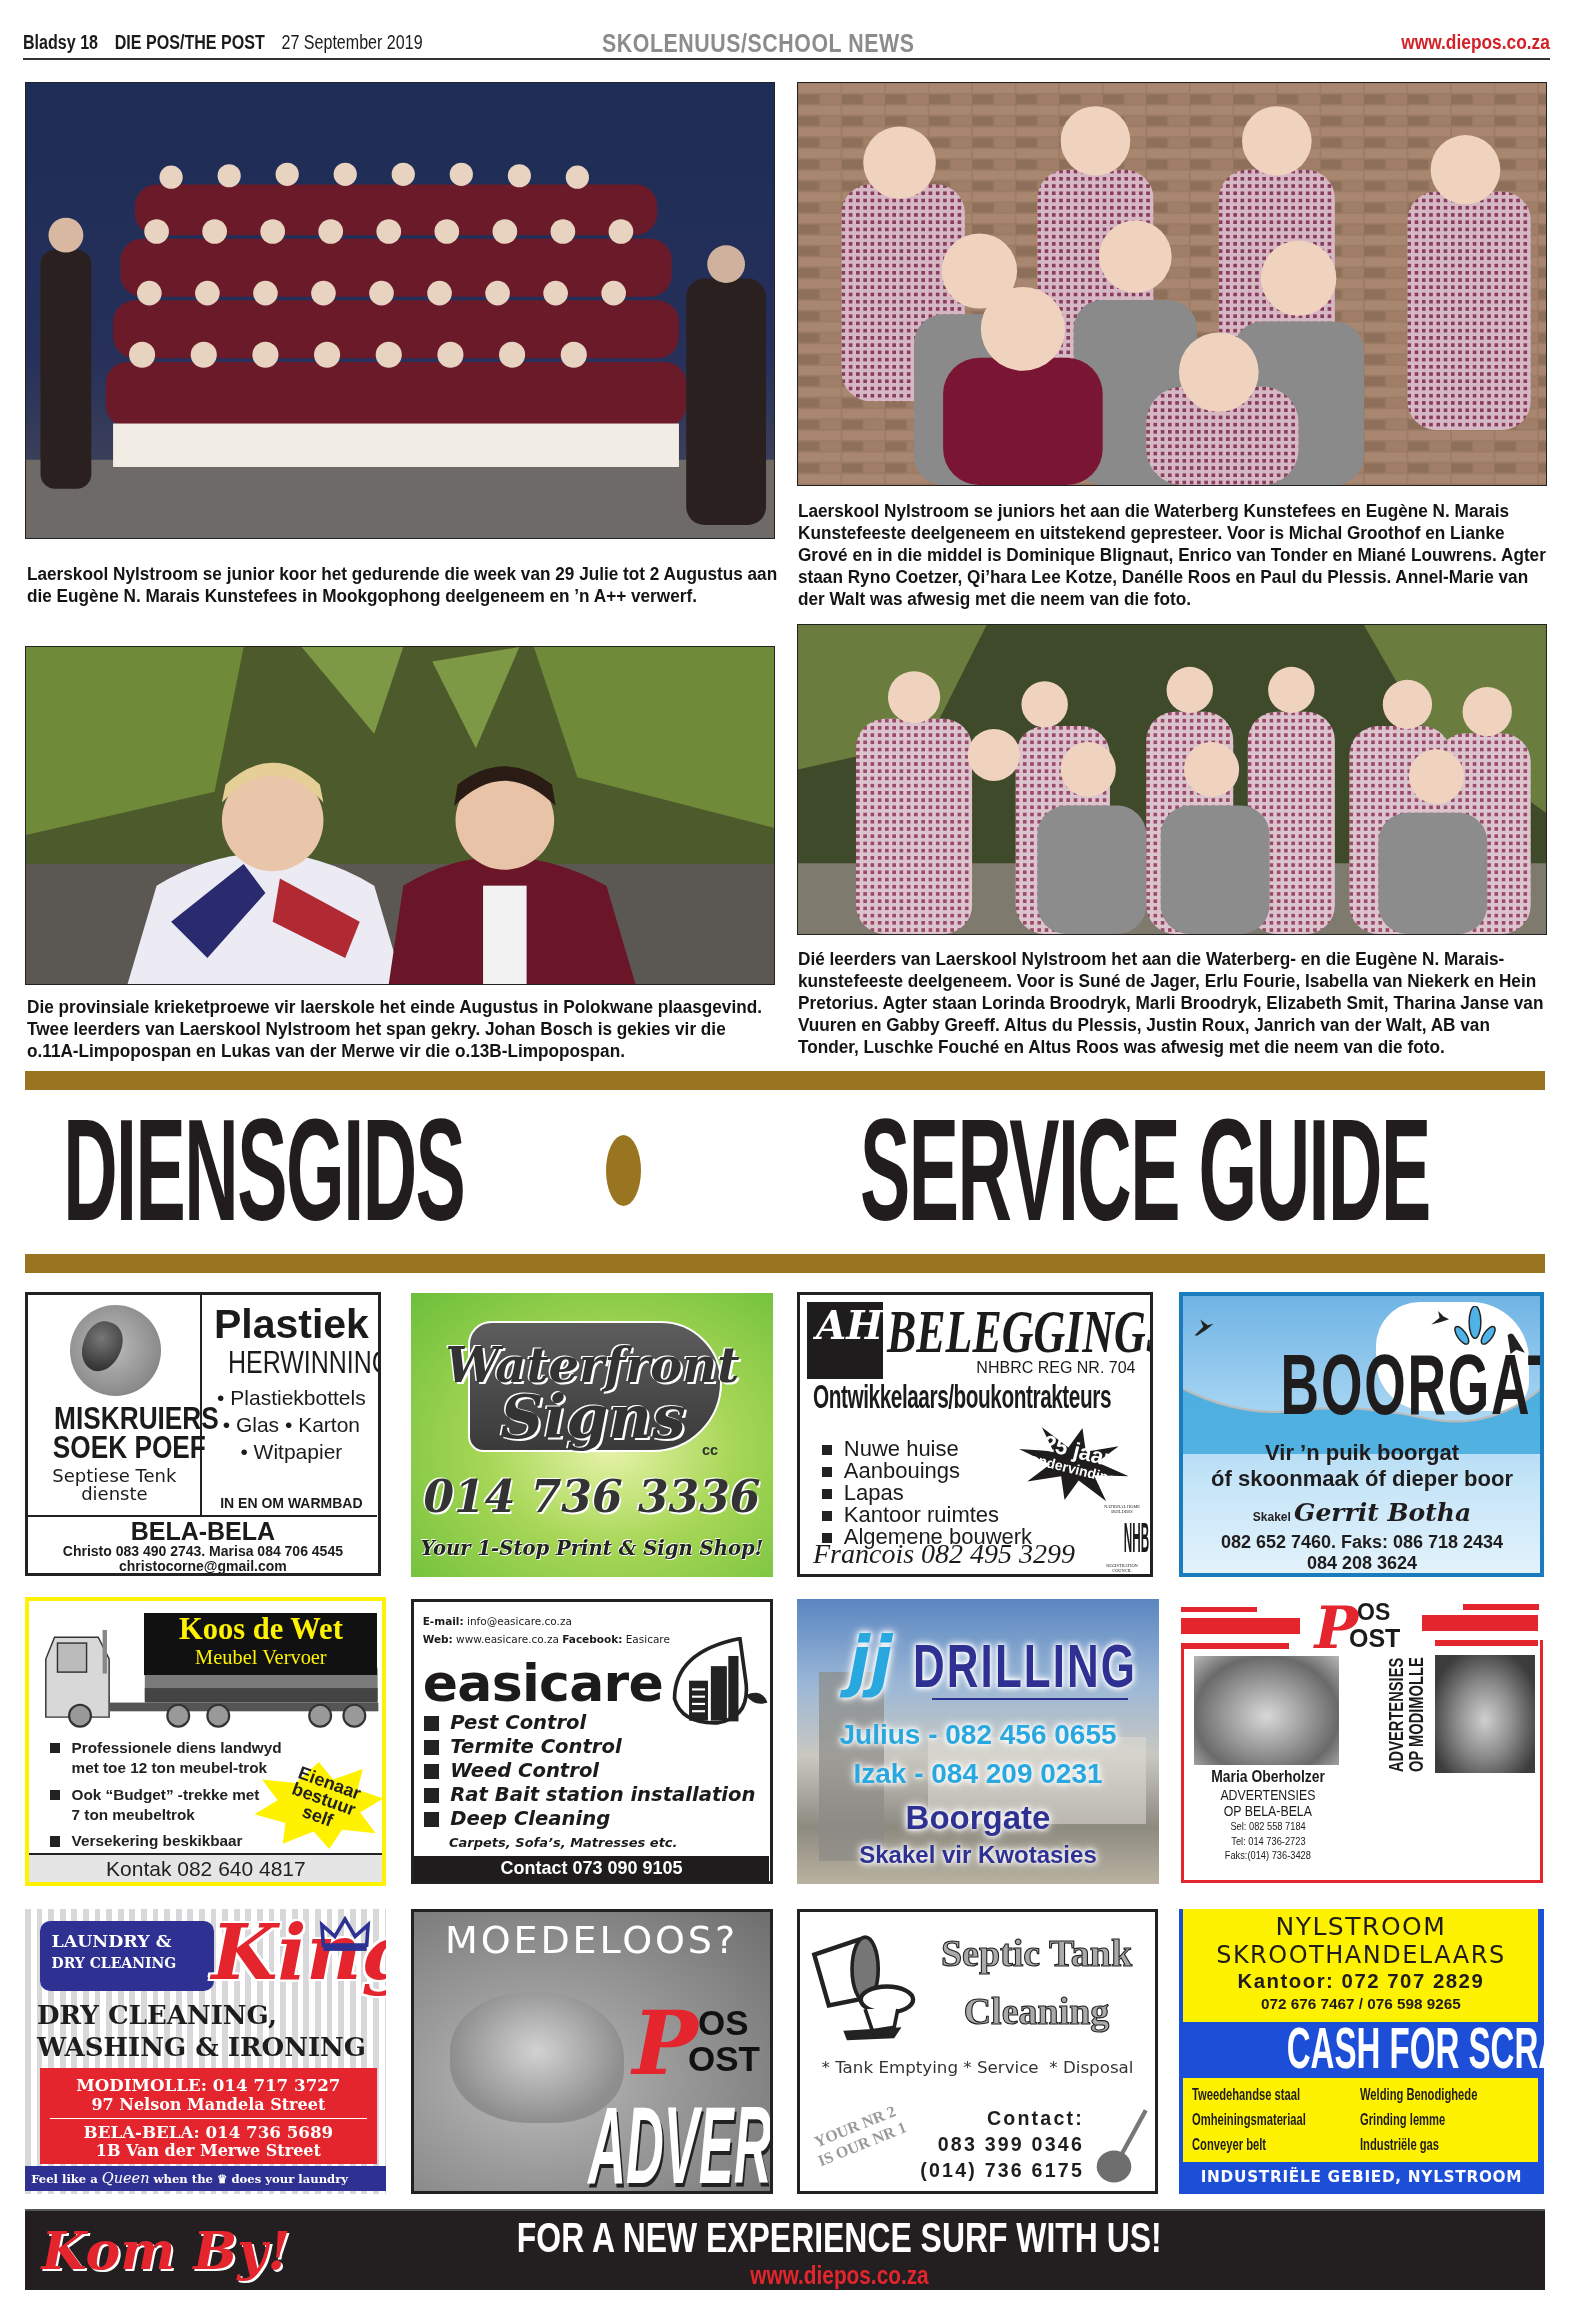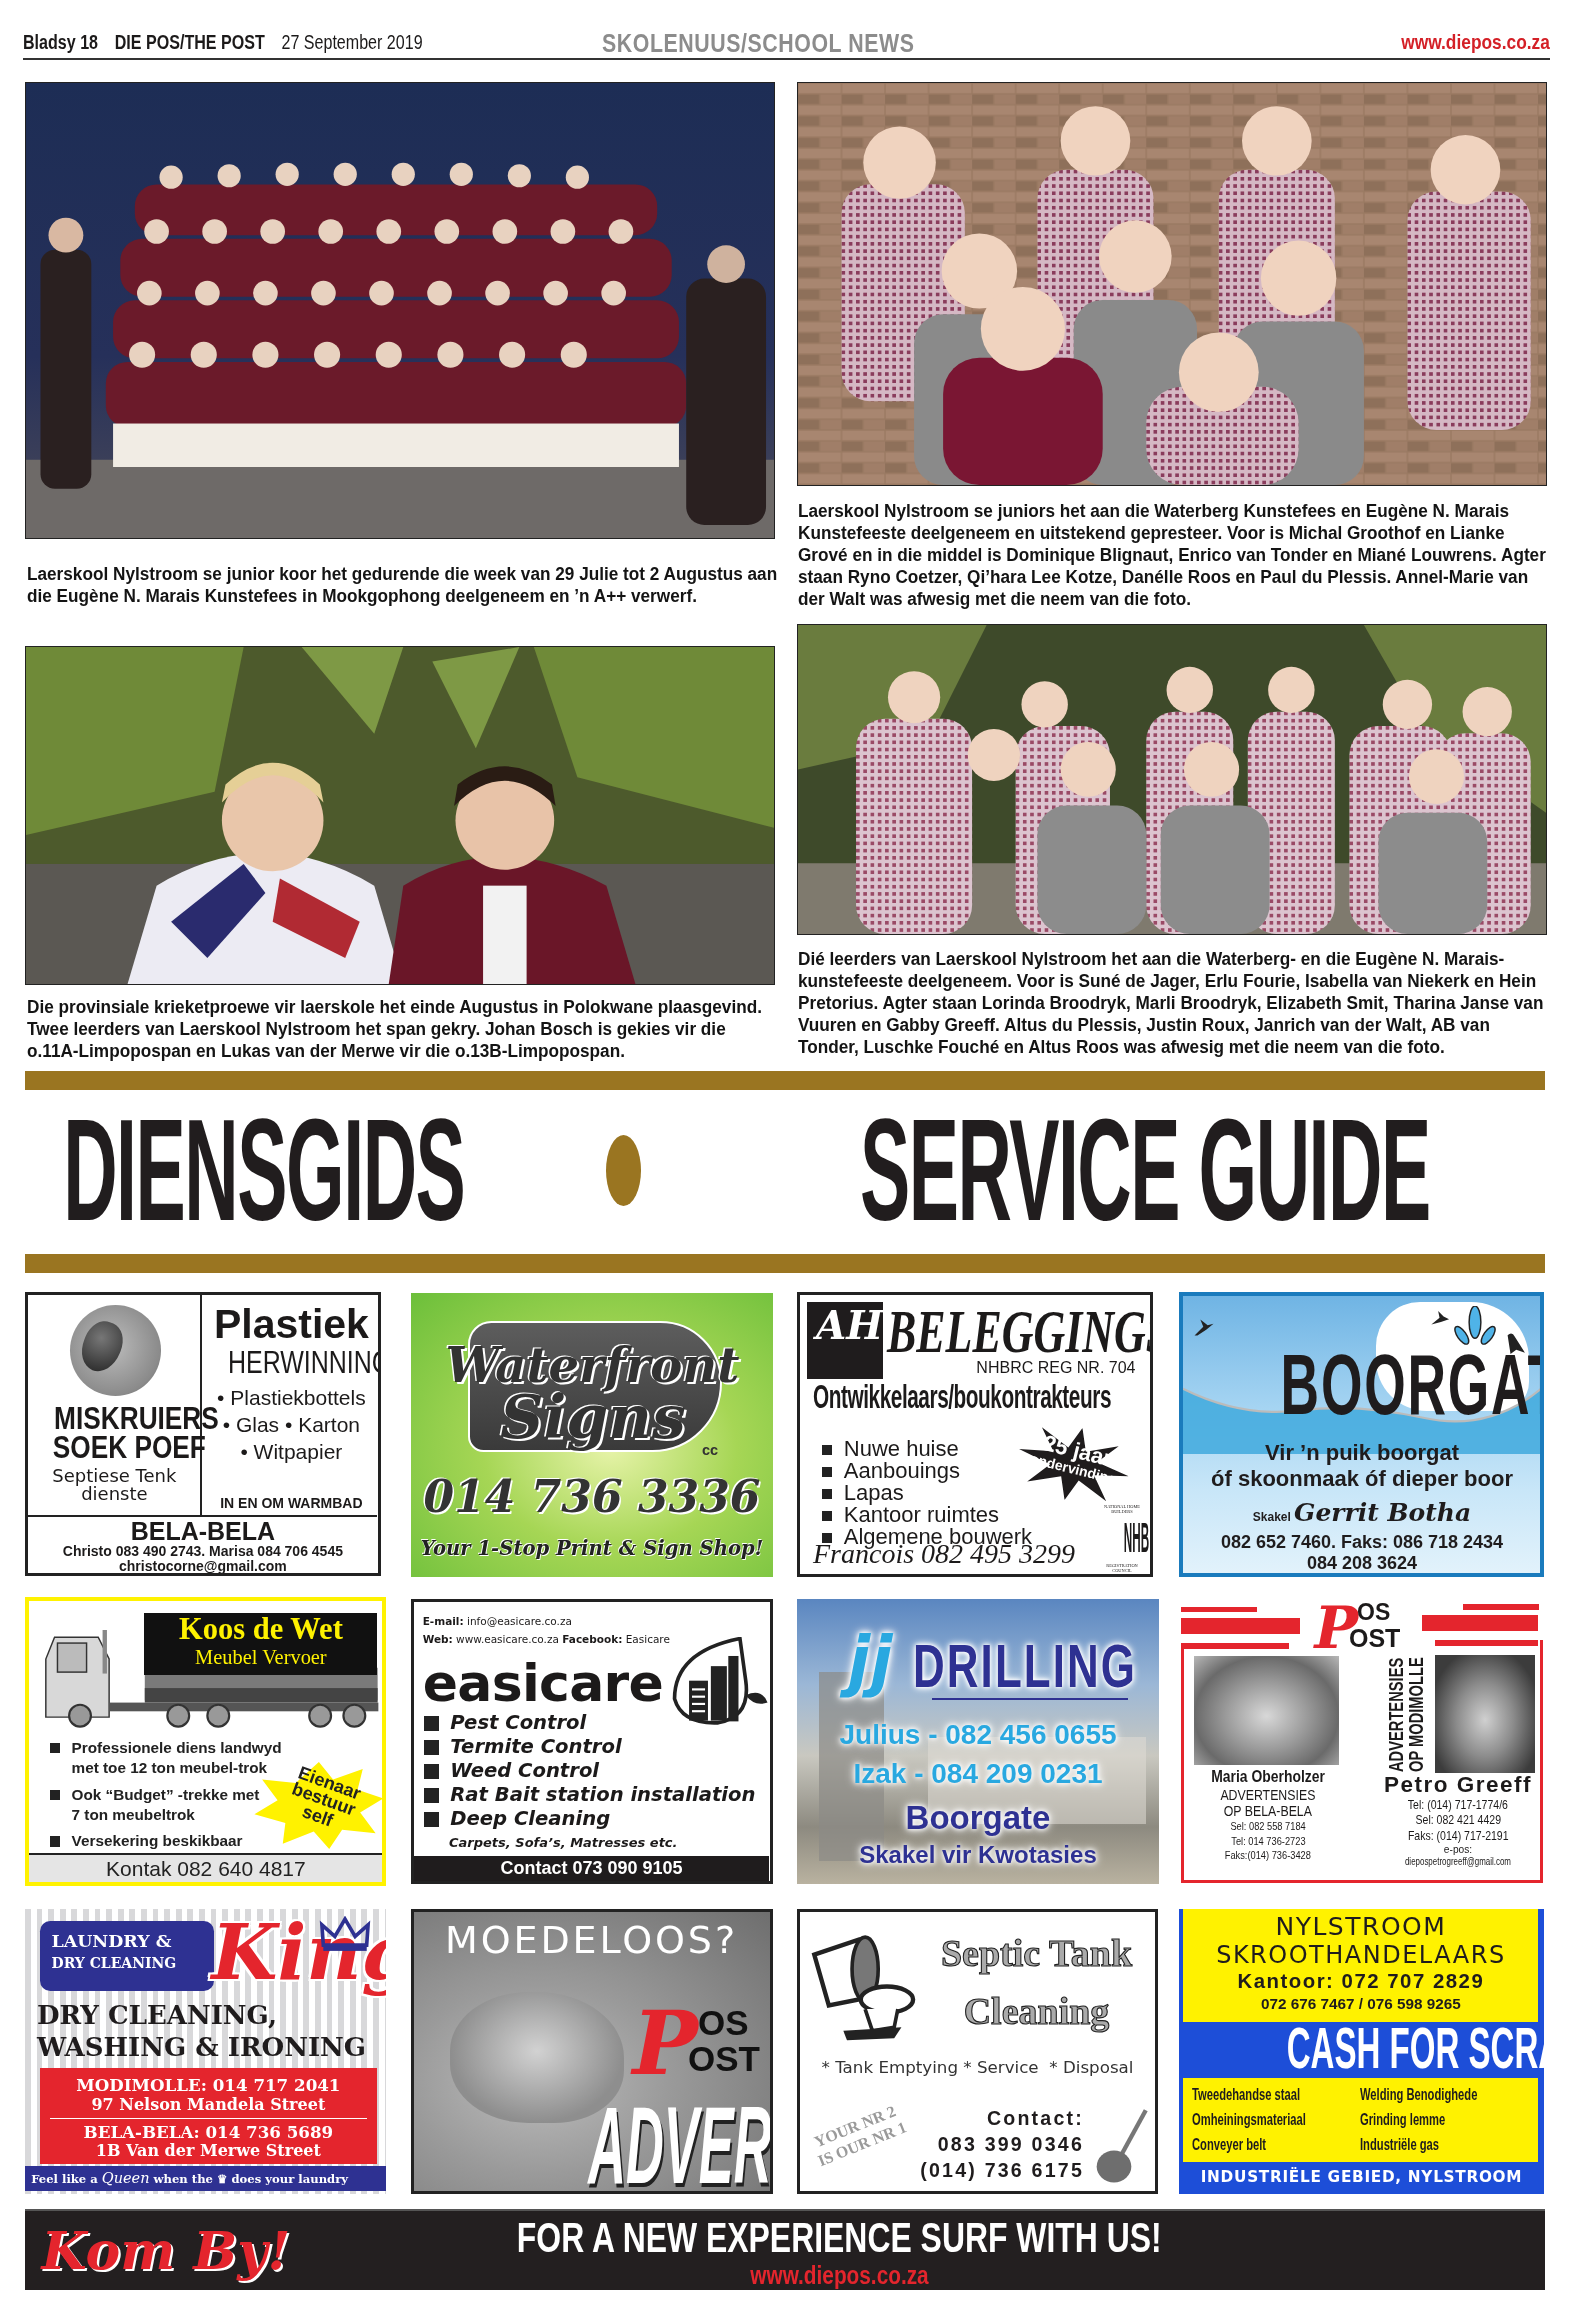--- a/index.html
+++ b/index.html
@@ -491,46 +491,38 @@
     <div><span class="cond" style="transform:scaleX(0.72);transform-origin:left;">OP MODIMOLLE</span></div>
   </div>
   <div class="ctr" style="position:absolute;left:7.3px;top:167px;width:160px;">
     <div style="font-weight:bold;font-size:17.4px;line-height:22px;"><span class="cond" style="transform:scaleX(0.8);">Maria Oberholzer</span></div>
     <div style="font-size:14.5px;line-height:16px;"><span class="cond" style="transform:scaleX(0.85);">ADVERTENSIES</span></div>
     <div style="font-size:14.5px;line-height:16px;"><span class="cond" style="transform:scaleX(0.85);">OP BELA-BELA</span></div>
     <div style="font-size:11.6px;line-height:14.5px;"><span class="cond" style="transform:scaleX(0.8);">Sel: 082 558 7184</span></div>
     <div style="font-size:11.6px;line-height:14.5px;"><span class="cond" style="transform:scaleX(0.8);">Tel: 014 736-2723</span></div>
     <div style="font-size:11.6px;line-height:14.5px;"><span class="cond" style="transform:scaleX(0.8);">Faks:(014) 736-3428</span></div>
   </div>
-  <div class="ctr" style="position:absolute;left:195px;top:174px;width:164px;">
-    <div style="font-weight:bold;font-size:22.5px;line-height:26px;letter-spacing:1.5px;">Petro Greeff</div>
-    <div style="font-size:12.4px;line-height:15.3px;"><span class="cond" style="transform:scaleX(0.85);">Tel: (014) 717-1774/6</span></div>
-    <div style="font-size:12.4px;line-height:15.3px;"><span class="cond" style="transform:scaleX(0.85);">Sel: 082 421 4429</span></div>
-    <div style="font-size:12.4px;line-height:15.3px;"><span class="cond" style="transform:scaleX(0.85);">Faks: (014) 717-2191</span></div>
-    <div style="font-size:10.2px;line-height:11.6px;">e-pos:</div>
-    <div style="font-size:10.2px;line-height:13px;"><span class="cond" style="transform:scaleX(0.78);">diepospetrogreeff@gmail.com</span></div>
-  </div>
 </div>
 
 <div class="ad ad9">
   <div style="position:absolute;left:14.5px;top:11.6px;width:174px;height:70px;background:#2e3192;border-radius:10.2px;color:#fff;padding:8.7px 0 0 11.6px;" class="slab">
     <div style="font-size:17.4px;line-height:25px;">LAUNDRY &amp;</div>
     <div style="font-size:14px;line-height:19px;">DRY CLEANING</div>
   </div>
   <div class="script" style="position:absolute;left:186px;top:0;font-size:76px;line-height:87px;color:#e4252d;text-shadow:2.2px 2.2px 0 #fff,-2.2px -2.2px 0 #fff,2.2px -2.2px 0 #fff,-2.2px 2.2px 0 #fff;">King</div>
   <svg style="position:absolute;left:294px;top:7.3px;width:52px;height:38px;" viewBox="0 0 72 52">
       <path d="M6 40 L4 12 L22 28 L36 4 L50 28 L68 12 L66 40Z" fill="none" stroke="#2e3192" stroke-width="5"></path>
       <rect x="6" y="42" width="60" height="6" fill="#2e3192"></rect>
     </svg>
   <div class="slab" style="position:absolute;left:11.6px;top:90px;font-size:26px;line-height:32px;color:#1f1c1d;">
     <div>DRY CLEANING,</div>
     <div>WASHING &amp; IRONING</div>
   </div>
   <div class="slab ctr" style="position:absolute;left:14.5px;top:159px;width:337px;height:96px;background:#e4252d;color:#fff;">
-    <div style="font-size:16.7px;line-height:22px;margin-top:5.8px;">MODIMOLLE: 014 717 2041</div>
+    <div style="font-size:16.7px;line-height:22px;margin-top:5.8px;">MODIMOLLE: 014 717 3727</div>
     <div style="font-size:16px;line-height:17.4px;">97 Nelson Mandela Street</div>
     <div style="height:1.5px;background:#fff;margin:4.4px 10.2px 2.9px;"></div>
     <div style="font-size:16.7px;line-height:20.4px;">BELA-BELA: 014 736 5689</div>
     <div style="font-size:16px;line-height:17.4px;">1B Van der Merwe Street</div>
   </div>
   <div class="slab" style="position:absolute;left:0;bottom:2.9px;width:361px;height:25px;background:#2e3192;color:#fff;font-size:11.6px;line-height:25px;padding-left:5.8px;white-space:nowrap;">
     <span>Feel like a</span>
     <span class="script" style="font-weight:normal;font-size:14.5px;">Queen</span>
     <span>when the</span>
     <span style="font-size:11.6px;">♛</span>

